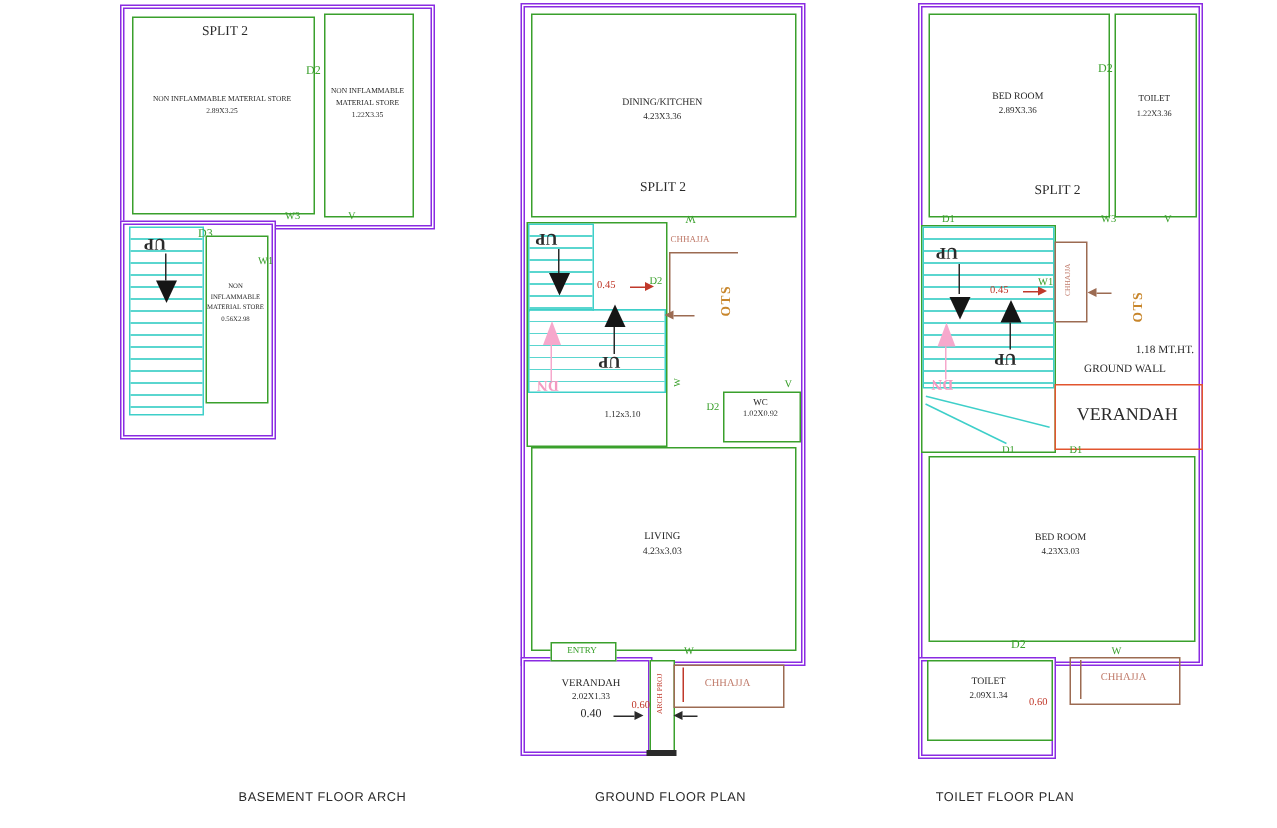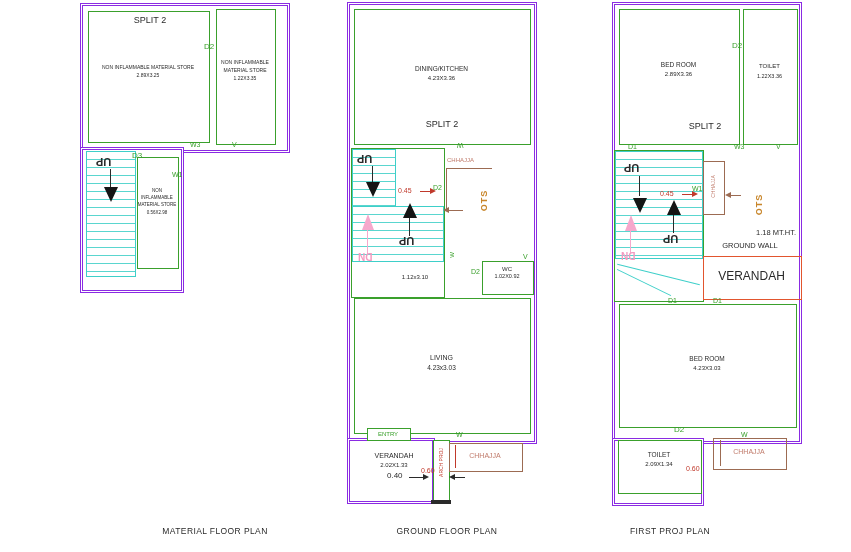--- a/index.html
+++ b/index.html
@@ -1,18 +1,18 @@
 <!DOCTYPE html>
 <html><head>
 <meta charset="utf-8">
 <style>
   html,body{margin:0;padding:0;background:#fff;}
   .canvas{position:relative;width:851px;height:552px;background:#fff;overflow:hidden;
           font-family:"Liberation Sans",sans-serif;}
-  .abs{position:absolute;}
+  .abs{position:absolute;font-family:Liberation Serif, serif;}
   .wall{position:absolute;border:3px double #8a2be2;background:#fff;}
   .room{position:absolute;border:1px solid #3aa02c;background:#fff;}
   .bbox{position:absolute;border:1px solid #9c6b52;}
   .rbox{position:absolute;border:1px solid #e2552e;}
   .stairs{position:absolute;border:1px solid #3ecfc9;
           background:repeating-linear-gradient(180deg,#ffffff 0 7px,#5ad6cf 7px 8px);}
   .lab{position:absolute;font-size:7px;line-height:1;color:#3aa02c;white-space:nowrap;}
   .blk{color:#2a2a2a;}
   .red{color:#c0392b;}
   .brown{color:#c07b6b;}
@@ -213,17 +213,17 @@
     <div class="roomtxt" style="left:8px;top:448px;width:82px;font-size:6.5px;line-height:1.5;">
       <div>TOILET</div>
       <div style="font-size:6px;">2.09X1.34</div>
     </div>
     <div class="lab red" style="left:76px;top:463px;">0.60</div>
     <div class="bbox" style="left:103px;top:436px;width:72px;height:30px;"></div>
     <div class="lab brown ctr" style="left:103px;top:446px;width:72px;">CHHAJJA</div>
     <div class="bline" style="left:110px;top:438px;width:1px;height:26px;"></div>
   </div>
 
-  <div class="lab blk ctr" style="left:120px;top:527px;width:190px;font-size:8.5px;letter-spacing:.4px;">MATERIAL FLOOR PLAN</div>
+  <div class="lab blk ctr" style="left:120px;top:527px;width:190px;font-size:8.5px;letter-spacing:.4px;">BASEMENT FLOOR ARCH</div>
   <div class="lab blk ctr" style="left:352px;top:527px;width:190px;font-size:8.5px;letter-spacing:.4px;">GROUND FLOOR PLAN</div>
-  <div class="lab blk ctr" style="left:575px;top:527px;width:190px;font-size:8.5px;letter-spacing:.4px;">FIRST PROJ PLAN</div>
+  <div class="lab blk ctr" style="left:575px;top:527px;width:190px;font-size:8.5px;letter-spacing:.4px;">TOILET FLOOR PLAN</div>
 
 </div>
 
 </body></html>

